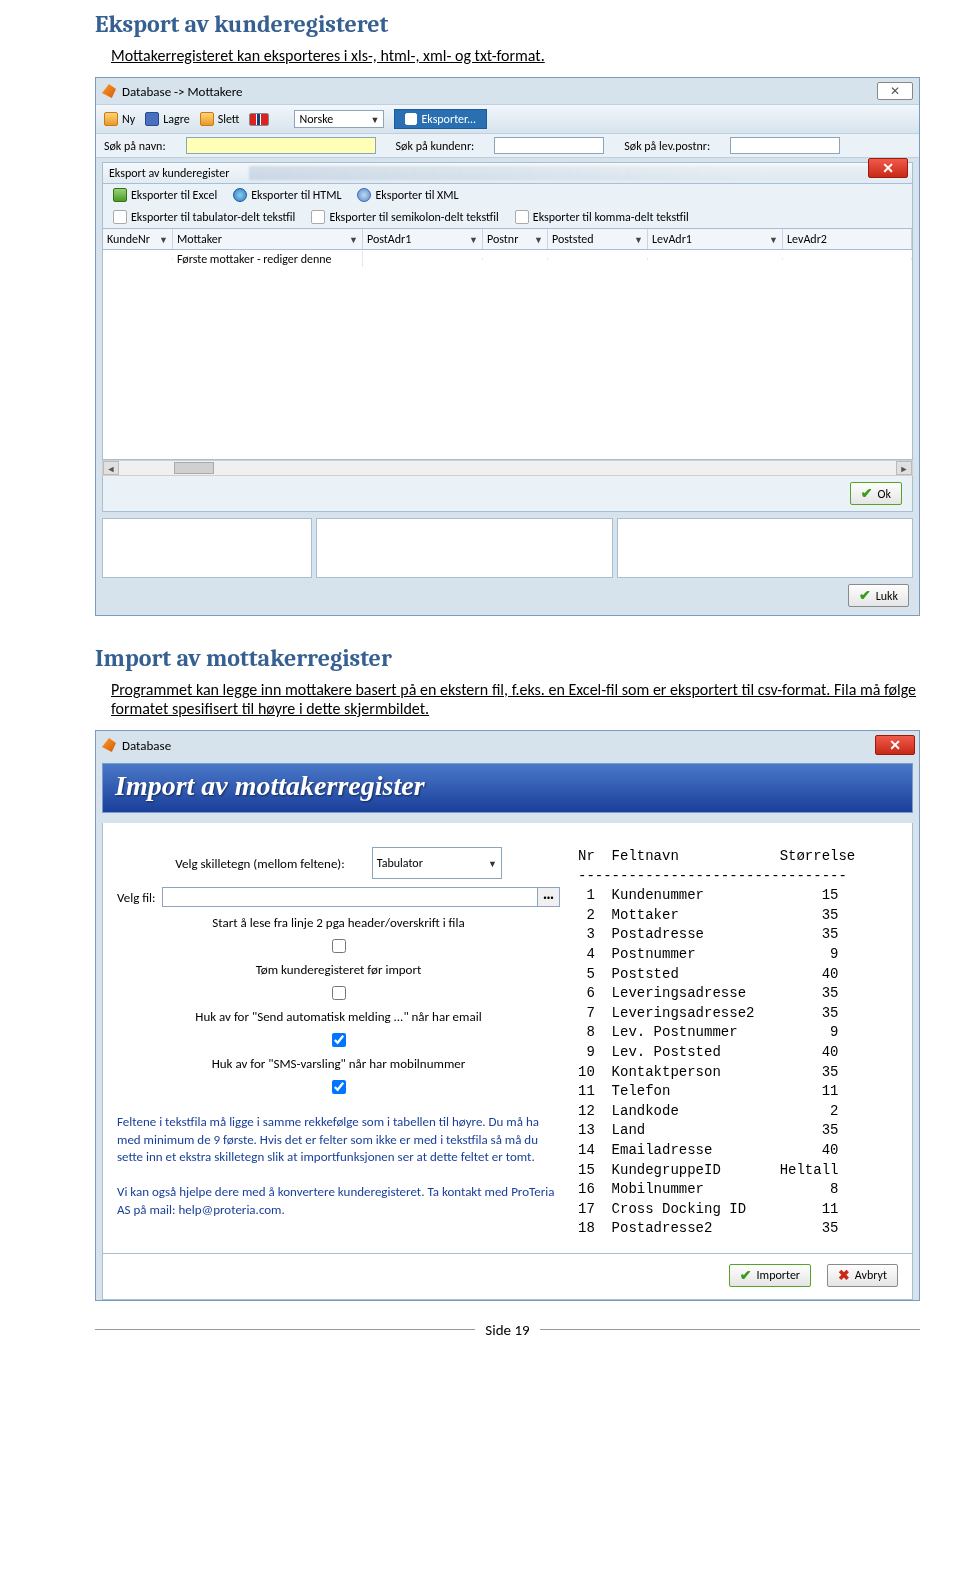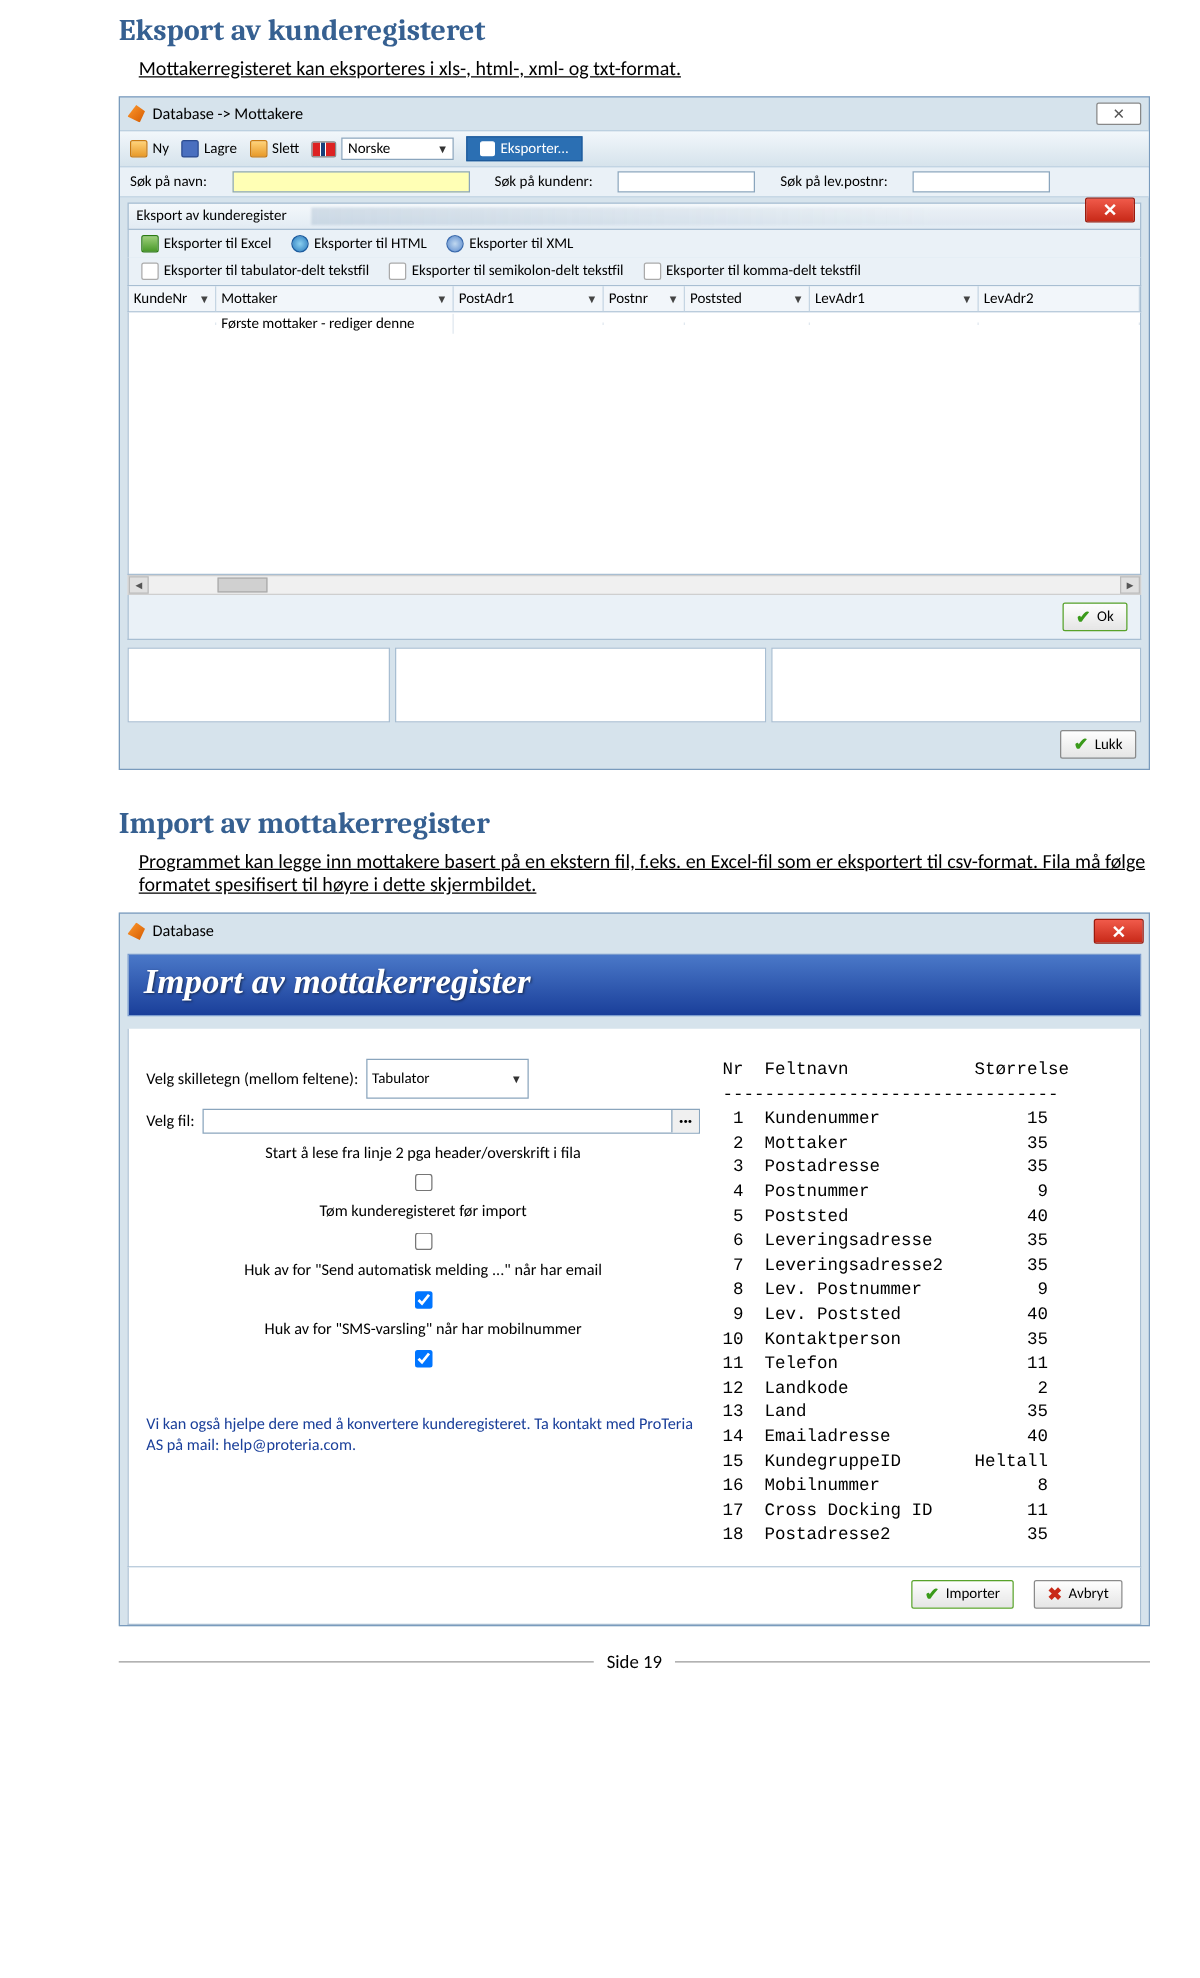--- a/index.html
+++ b/index.html
@@ -80,20 +80,21 @@
       #1a3f7a 40%, #1a3f7a 55%,
       #fff 55%, #fff 62%,
       #d22 62%, #d22 100%);
     border: 1px solid #888;
   }
   .combo {
     display: inline-flex; align-items: center;
     background: #fff; border: 1px solid #8aa5bd;
     height: 18px; padding: 0 4px; font-size: 12px; min-width: 90px;
     justify-content: space-between;
+    margin-left: 21px;
   }
   .combo .arrow { font-size: 9px; color: #333; }
   .export-btn {
     display: inline-flex; align-items: center; gap: 4px;
     background: #2b6fb3;
     color: #fff;
     border: 1px solid #1e5a9a;
     height: 20px;
     padding: 0 10px;
     font-size: 12px;
@@ -263,21 +264,21 @@
     gap: 18px;
     background: #fff;
     border: 1px solid #a8bed2;
     border-top: none;
     padding: 24px 14px 14px 14px;
     font-size: 13px;
   }
   .left-col { flex: 1; }
   .right-col { width: 320px; font-family: 'Courier New', monospace; font-size: 14px; line-height: 1.4; }
   .form-row {
-    display:flex; align-items:center; justify-content: flex-start;
+    display:flex; align-items:center; justify-content: center;
     gap: 6px; margin-bottom: 8px;
   }
   .form-row label { text-align: right; }
   .form-row .combo { min-width: 130px; height: 32px; }
   .file-input {
     display:flex; align-items:center;
     border: 1px solid #8aa5bd;
     background:#fff; height: 20px; flex:1;
   }
   .file-input .dots {
@@ -504,20 +505,21 @@
       <div class="check-row">
           <label>Huk av for "Send automatisk melding ..." når har email</label>
           <input type="checkbox" checked="" style="">
         </div>
       <div class="check-row">
           <label>Huk av for "SMS-varsling" når har mobilnummer</label>
           <input type="checkbox" checked="" style="">
         </div>
 
       <div class="merk">
+        <div>Feltene i tekstfila må ligge i samme rekkefølge som i tabellen til høyre. Du må ha med minimum de 9 første. Hvis det er felter som ikke er med i tekstfila så må du sette inn et ekstra skilletegn slik at importfunksjonen ser at dette feltet er tomt.</div>
         <br>
         <div>Vi kan også hjelpe dere med å konvertere kunderegisteret. Ta kontakt med ProTeria AS på mail: help@proteria.com.</div>
       </div>
     </div>
 
     <div class="right-col" id="field-table">
     <div style="white-space: pre;">Nr  Feltnavn            Størrelse
 --------------------------------
  1  Kundenummer              15
  2  Mottaker                 35

